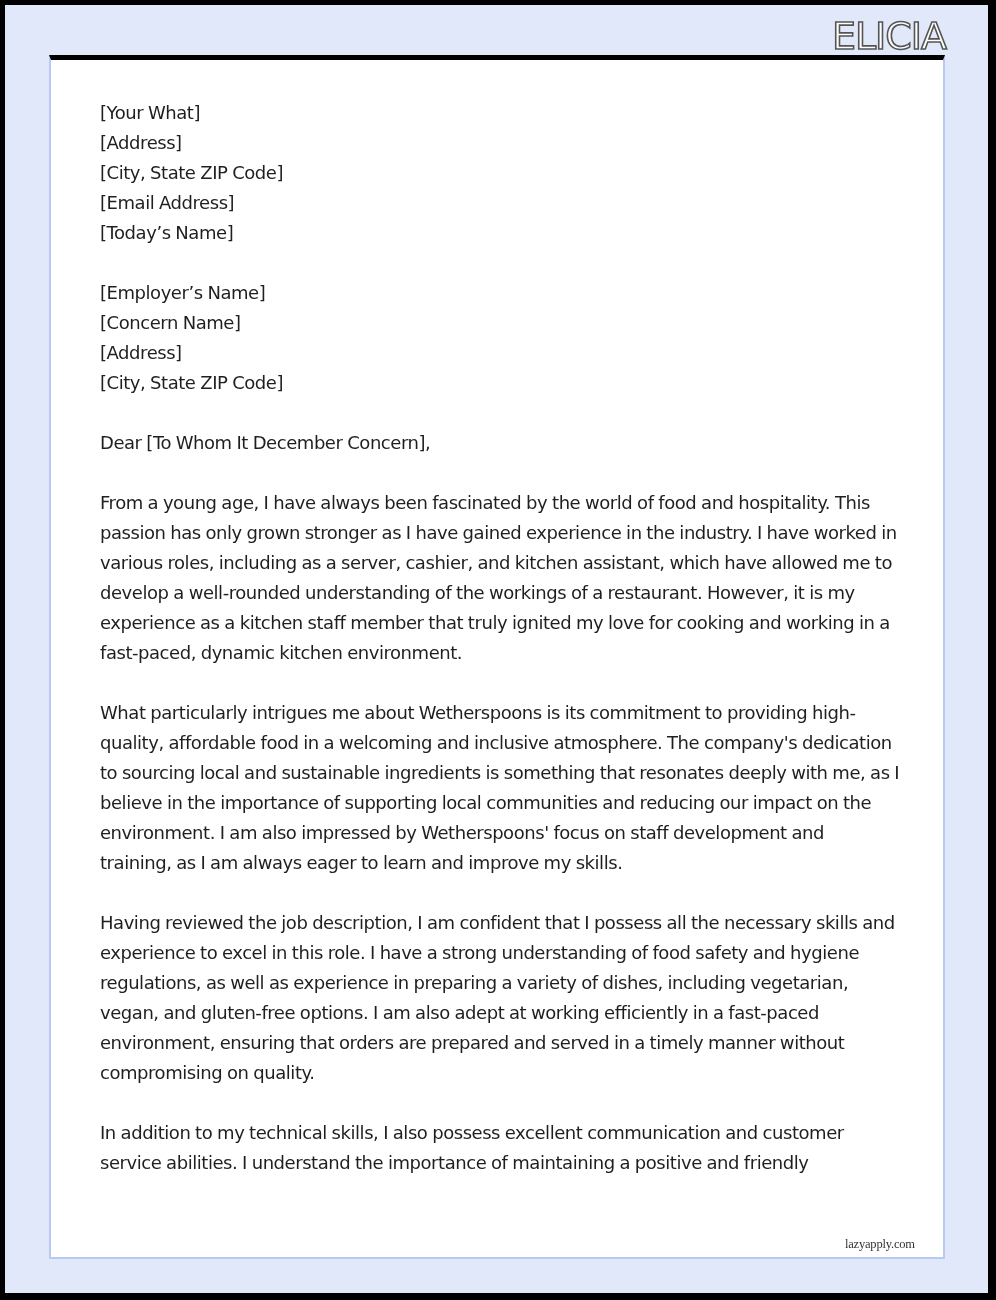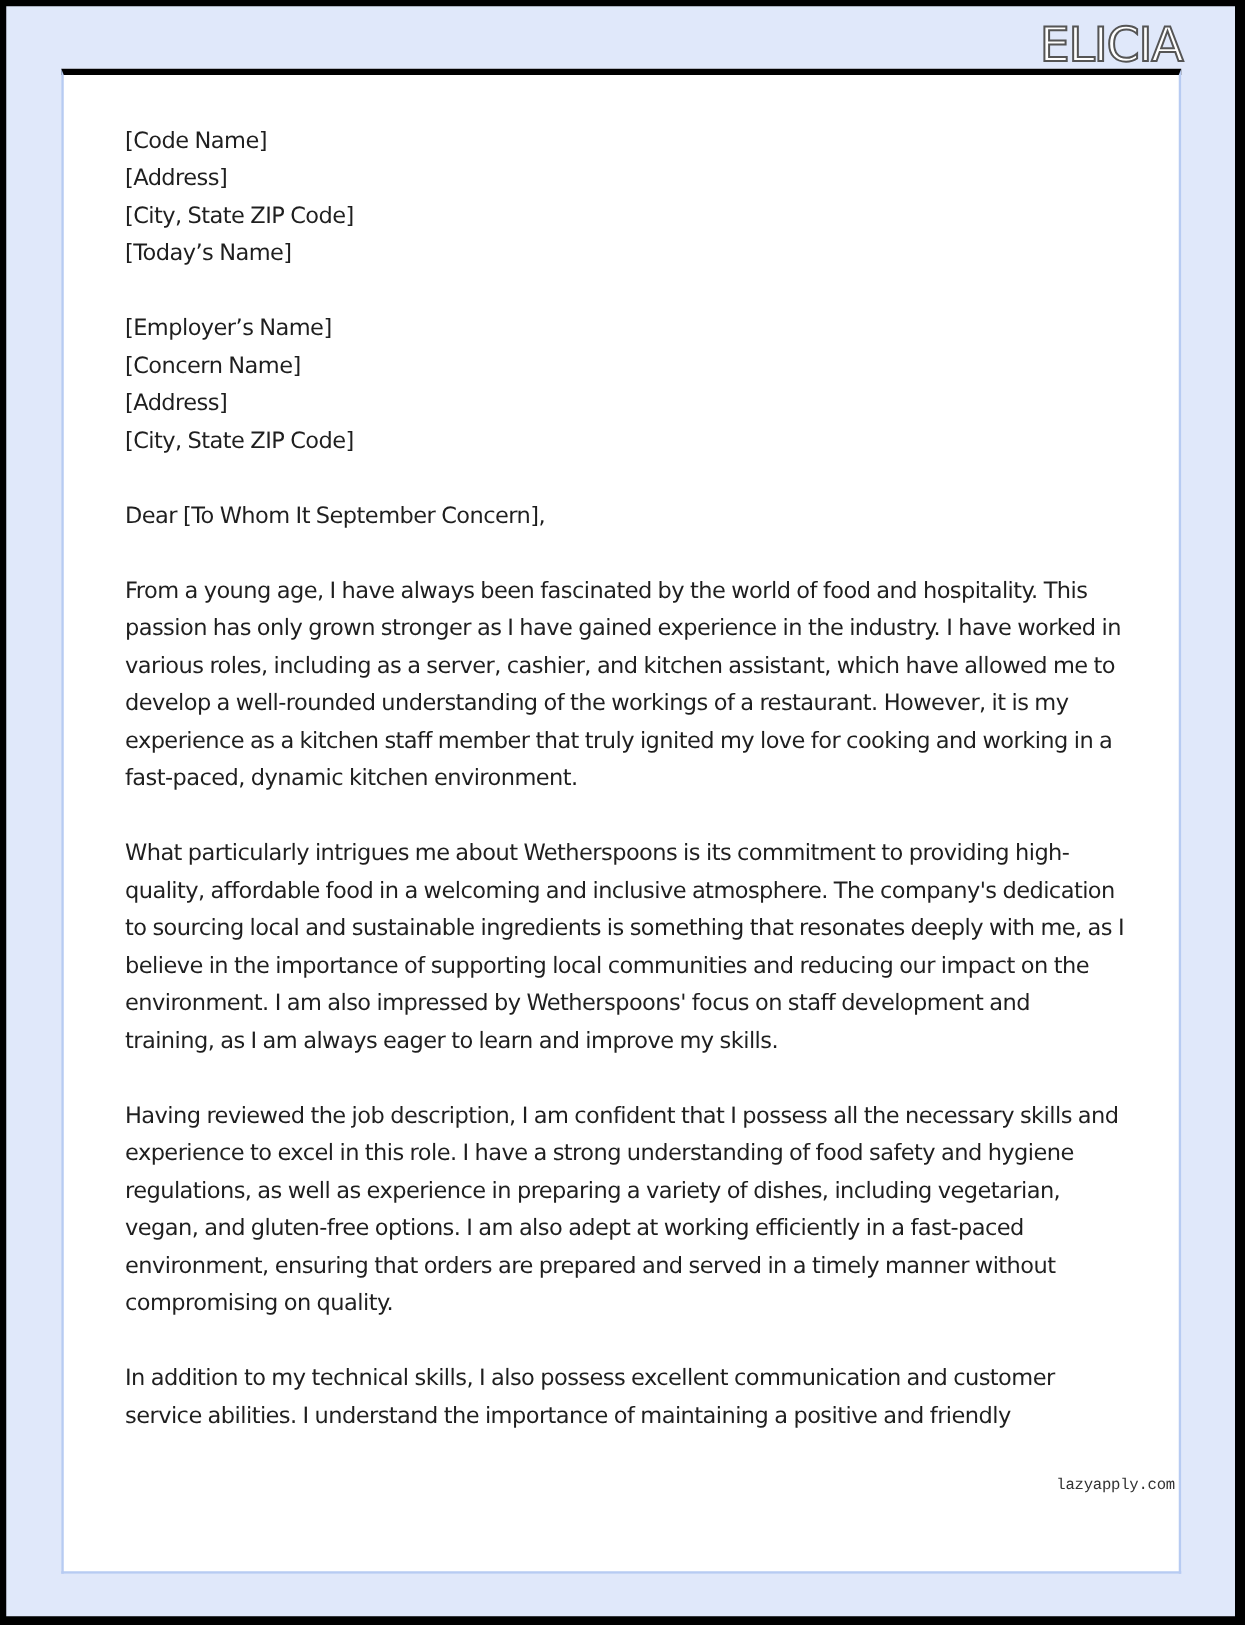--- a/index.html
+++ b/index.html
@@ -34,48 +34,49 @@
       font-family: "DejaVu Sans", sans-serif;
       font-size: 18px; line-height: 30px;
       color: #1f1f1f;
       letter-spacing: -0.45px;
       word-spacing: -0.5px;
     }
     .content p { margin: 0 0 30px 0; }
     .block { margin-bottom: 30px; }
     .line { display: block; }
     .watermark {
-      position: absolute; left: 840px; top: 1176px;
-      font-family: Liberation Mono, monospace;
+      position: absolute; left: 840px; top: 1232px;
+      font-family: Liberation Serif, serif;
       font-size: 12.5px; color: #333; letter-spacing: -0.2px;
     }
   </style>
 </head>
 <body>
 
 <div class="frame">
   <div class="logo">ELICIA</div>
   <div class="page"></div>
 
   <div class="content">
     <div class="block">
-      <span class="line">[Code Name]</span>
+      <span class="line">[Your What]</span>
       <span class="line">[Address]</span>
       <span class="line">[City, State ZIP Code]</span>
+      <span class="line">[Email Address]</span>
       <span class="line">[Today’s Name]</span>
     </div>
 
     <div class="block">
       <span class="line">[Employer’s Name]</span>
       <span class="line">[Concern Name]</span>
       <span class="line">[Address]</span>
       <span class="line">[City, State ZIP Code]</span>
     </div>
 
-    <p>Dear [To Whom It September Concern],</p>
+    <p>Dear [To Whom It December Concern],</p>
 
     <p>From a young age, I have always been fascinated by the world of food and hospitality. This passion has only grown stronger as I have gained experience in the industry. I have worked in various roles, including as a server, cashier, and kitchen assistant, which have allowed me to develop a well-rounded understanding of the workings of a restaurant. However, it is my experience as a kitchen staff member that truly ignited my love for cooking and working in a fast-paced, dynamic kitchen environment.</p>
     <p>What particularly intrigues me about Wetherspoons is its commitment to providing high-quality, affordable food in a welcoming and inclusive atmosphere. The company's dedication to sourcing local and sustainable ingredients is something that resonates deeply with me, as I believe in the importance of supporting local communities and reducing our impact on the environment. I am also impressed by Wetherspoons' focus on staff development and training, as I am always eager to learn and improve my skills.</p>
     <p>Having reviewed the job description, I am confident that I possess all the necessary skills and experience to excel in this role. I have a strong understanding of food safety and hygiene regulations, as well as experience in preparing a variety of dishes, including vegetarian, vegan, and gluten-free options. I am also adept at working efficiently in a fast-paced environment, ensuring that orders are prepared and served in a timely manner without compromising on quality.</p>
     <p>In addition to my technical skills, I also possess excellent communication and customer service abilities. I understand the importance of maintaining a positive and friendly</p>
   </div>
 
   <div class="watermark">lazyapply.com</div>
 </div>
 

